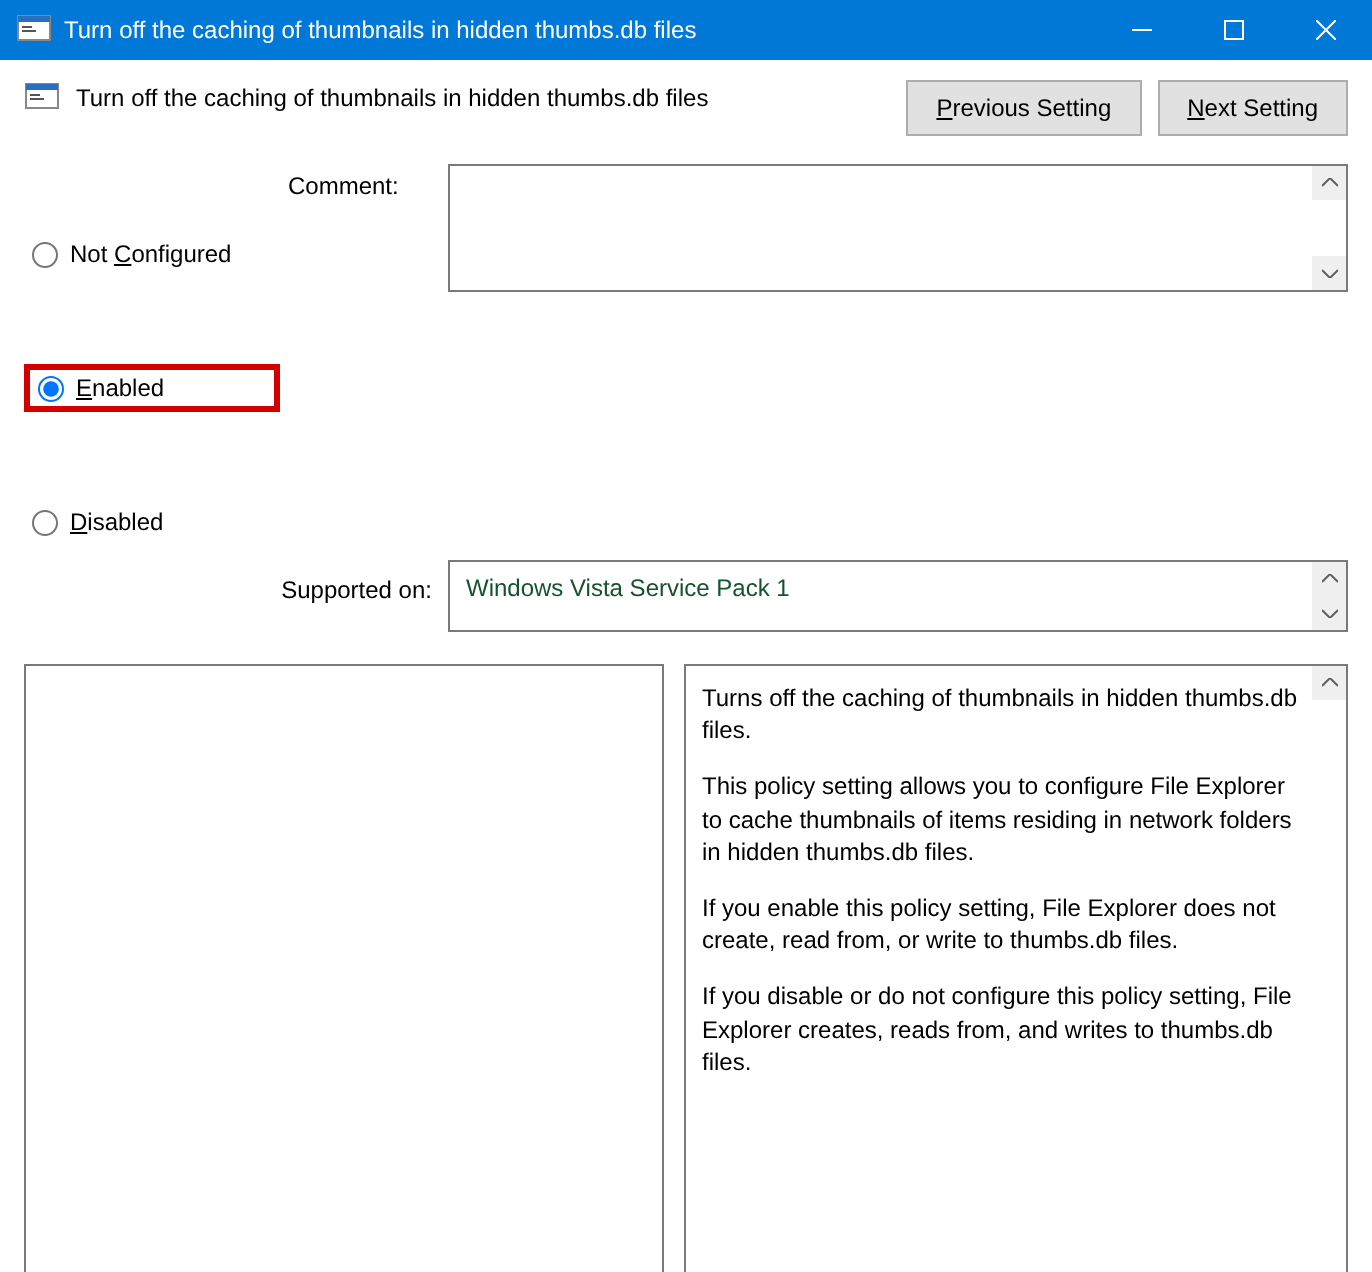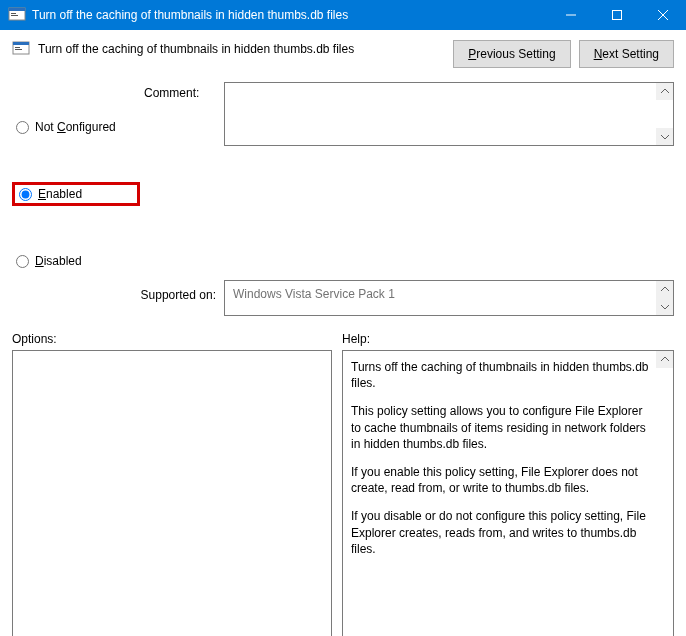--- a/index.html
+++ b/index.html
@@ -42,21 +42,21 @@
     background: #fff; min-width: 0;
   }
   .scroll-arrow { position: absolute; right: 0; width: 17px; height: 17px;
     background: #f0f0f0; display: flex; align-items: center; justify-content: center; }
   .scroll-arrow.top { top: 0; border-bottom: 0; }
   .scroll-arrow.bot { bottom: 0; border-top: 0; }
   .scroll-arrow svg { stroke: #606060; }
 
   .supported-row { display: grid; grid-template-columns: 204px 1fr; column-gap: 8px; align-items: start; margin-bottom: 16px; }
   .supported-label { text-align: right; padding-top: 8px; font-size: 12px; }
-  .supported-box { border: 1px solid #7a7a7a; height: 36px; background: #fff; position: relative; padding: 6px 20px 0 8px; color: #737373; }
+  .supported-box { border: 1px solid #7a7a7a; height: 36px; background: #fff; position: relative; padding: 6px 20px 0 8px; color: #14532d; }
 
   .panes-labels { display: grid; grid-template-columns: 320px 1fr; gap: 10px; margin-bottom: 4px; }
   .panes { display: grid; grid-template-columns: 320px 1fr; gap: 10px; height: 338px; }
   .pane { border: 1px solid #7a7a7a; background: #fff; }
   .help-pane { position: relative; padding: 8px 20px 8px 8px; font-size: 12px; line-height: 1.35; }
   .help-pane p { margin: 0 0 12px 0; }
 
   .footer { display: flex; justify-content: flex-end; gap: 8px; padding: 12px 12px; }
   button.footer-btn {
     background: #eab308; border: 1px solid #adadad; height: 24px;
@@ -155,24 +155,20 @@
           </svg>
       </div>
       <div class="scroll-arrow bot">
         <svg width="8" height="5" viewBox="0 0 8 5" fill="none">
             <path d="M0 1 L4 5 L8 1" stroke-width="1"></path>
           </svg>
       </div>
     </div>
   </div>
 
-  <div class="panes-labels">
-    <div>Options:</div>
-    <div>Help:</div>
-  </div>
 
   <div class="panes">
     <div class="pane"></div>
     <div class="pane help-pane">
       <p>Turns off the caching of thumbnails in hidden thumbs.db files.</p>
       <p>This policy setting allows you to configure File Explorer to cache thumbnails of items residing in network folders in hidden thumbs.db files.</p>
       <p>If you enable this policy setting, File Explorer does not create, read from, or write to thumbs.db files.</p>
       <p>If you disable or do not configure this policy setting, File Explorer creates, reads from, and writes to thumbs.db files.</p>
       <div class="scroll-arrow top">
         <svg width="8" height="5" viewBox="0 0 8 5" fill="none">

